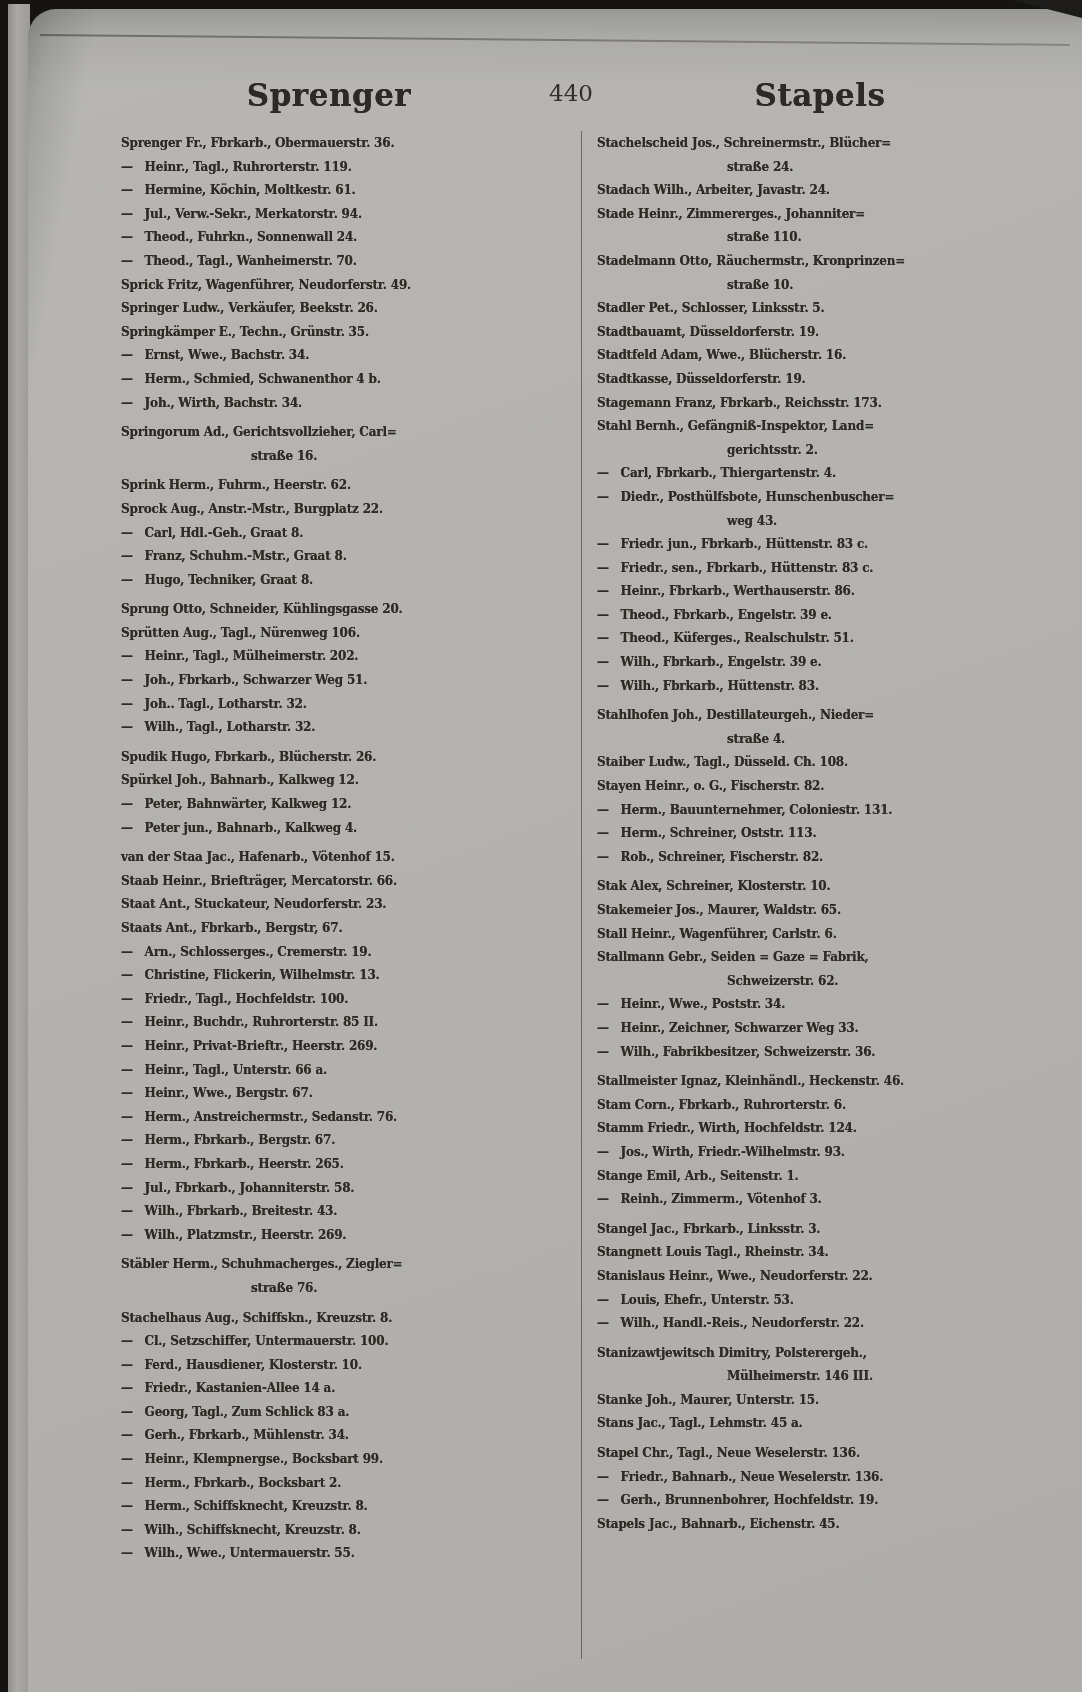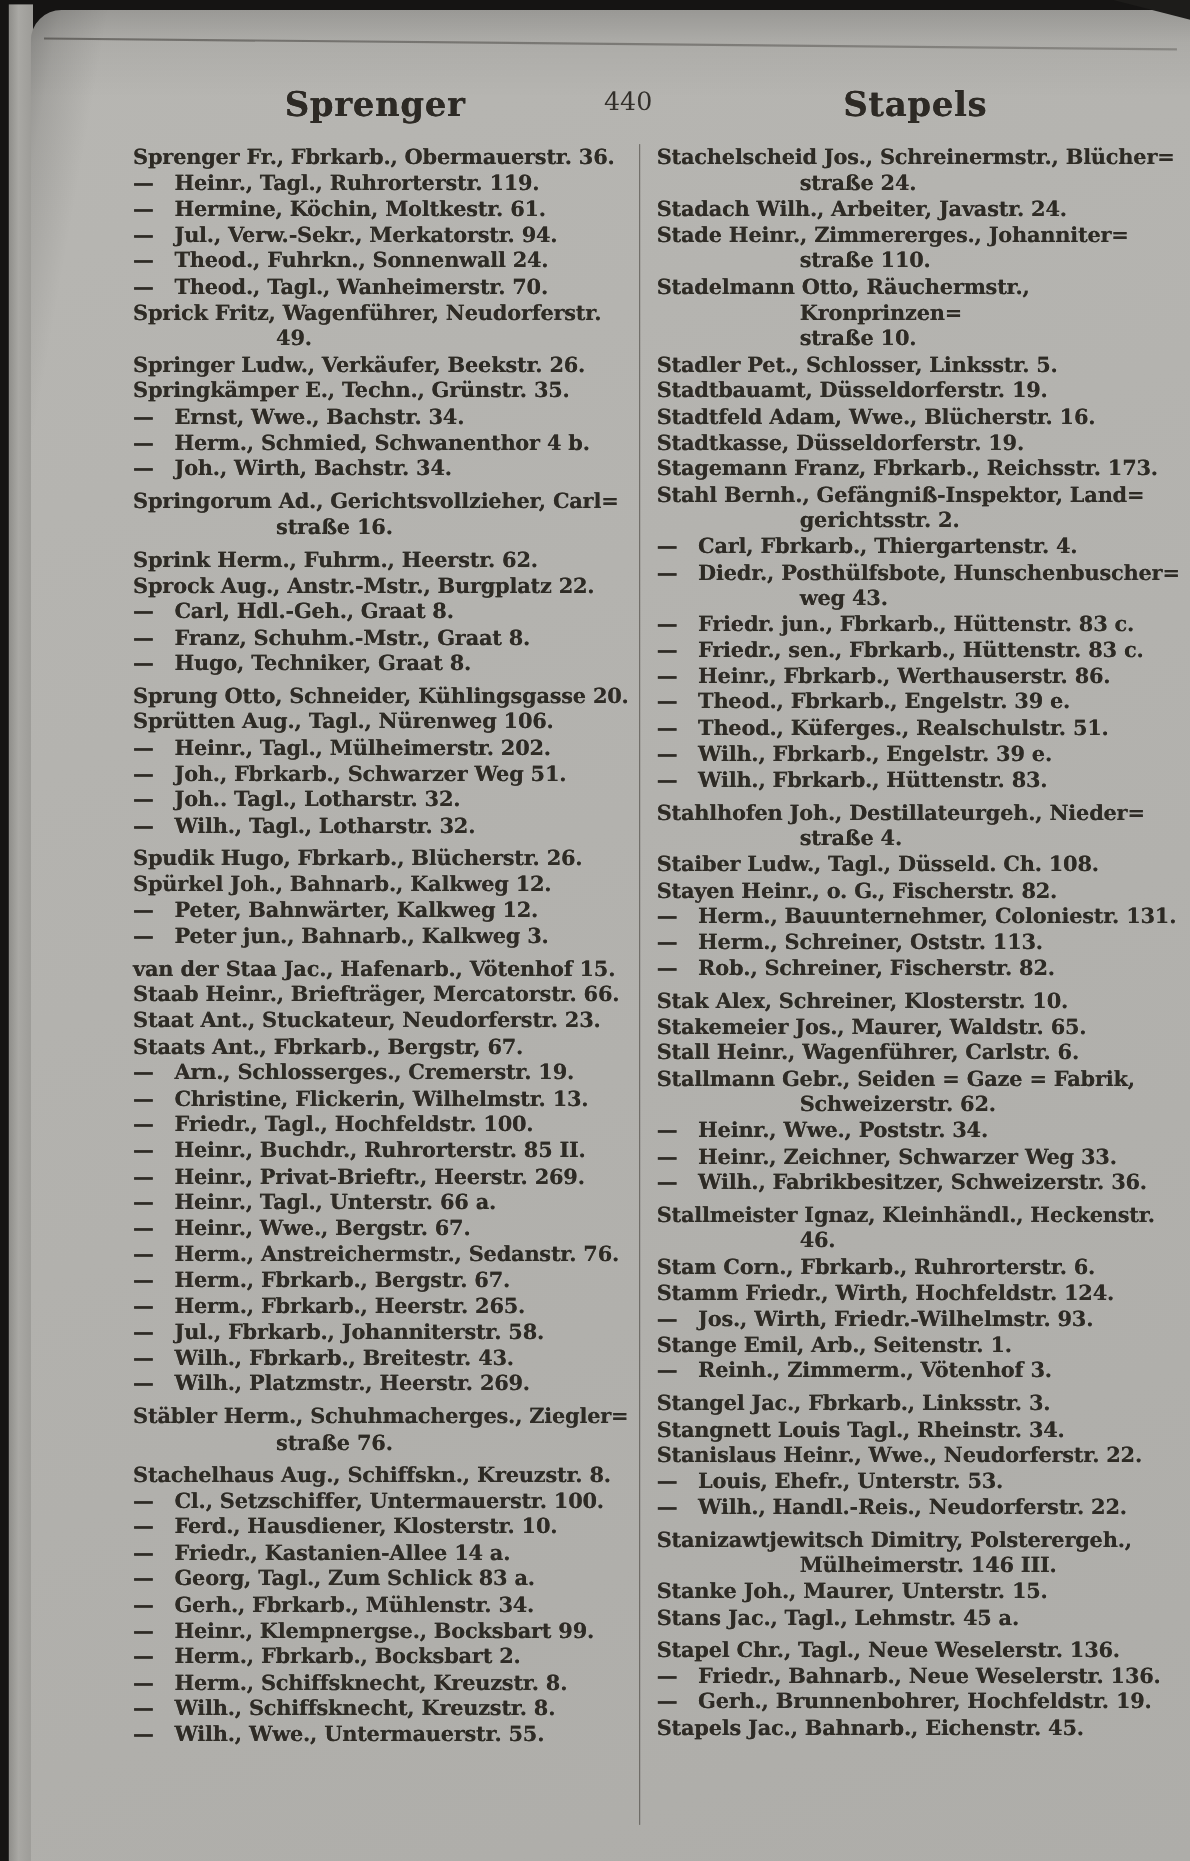--- a/index.html
+++ b/index.html
@@ -37,35 +37,34 @@
     border-left:70px solid transparent;border-top:18px solid #1d1c1a;
   }
   .running-head{
     position:absolute;top:68px;left:0;width:100%;height:40px;
     color:#2d2a25;
   }
   .head-word{
     position:absolute;transform:translateX(-50%);
     font-size:31px;font-weight:700;letter-spacing:.5px;
     text-shadow:0 0 .6px rgba(45,40,34,.9);
-    margin-left:12px;
   }
   .head-left{left:301px;}
   .head-right{left:792px;}
   .page-num{
     position:absolute;left:529px;transform:translateX(-50%);
     top:3px;font-size:23px;font-weight:400;color:#33302b;margin-left:14px;
   }
   .divider{
     position:absolute;left:553px;top:122px;height:1528px;width:1px;
     background:rgba(48,44,38,.55);
   }
   .column{
     position:absolute;top:123px;
-    color:#2e2b25;font-size:19px;line-height:23.6px;
+    color:#2e2b25;font-size:12px;line-height:23.6px;
     font-weight:700;letter-spacing:-0.2px;
     text-shadow:0 0 .5px rgba(46,43,37,.75);
   }
   .col-left{left:93px;width:452px;}
   .col-right{left:569px;width:476px;}
   .entry{
     padding-left:130px;text-indent:-130px;
     white-space:pre-line;
   }
   .entry.gap{margin-top:6px;}
@@ -104,21 +103,21 @@
         <div class="entry">— Hugo, Techniker, Graat 8.</div>
         <div class="entry gap">Sprung Otto, Schneider, Kühlingsgasse 20.</div>
         <div class="entry">Sprütten Aug., Tagl., Nürenweg 106.</div>
         <div class="entry">— Heinr., Tagl., Mülheimerstr. 202.</div>
         <div class="entry">— Joh., Fbrkarb., Schwarzer Weg 51.</div>
         <div class="entry">— Joh.. Tagl., Lotharstr. 32.</div>
         <div class="entry">— Wilh., Tagl., Lotharstr. 32.</div>
         <div class="entry gap">Spudik Hugo, Fbrkarb., Blücherstr. 26.</div>
         <div class="entry">Spürkel Joh., Bahnarb., Kalkweg 12.</div>
         <div class="entry">— Peter, Bahnwärter, Kalkweg 12.</div>
-        <div class="entry">— Peter jun., Bahnarb., Kalkweg 3.</div>
+        <div class="entry">— Peter jun., Bahnarb., Kalkweg 4.</div>
         <div class="entry gap">van der Staa Jac., Hafenarb., Vötenhof 15.</div>
         <div class="entry">Staab Heinr., Briefträger, Mercatorstr. 66.</div>
         <div class="entry">Staat Ant., Stuckateur, Neudorferstr. 23.</div>
         <div class="entry">Staats Ant., Fbrkarb., Bergstr, 67.</div>
         <div class="entry">— Arn., Schlosserges., Cremerstr. 19.</div>
         <div class="entry">— Christine, Flickerin, Wilhelmstr. 13.</div>
         <div class="entry">— Friedr., Tagl., Hochfeldstr. 100.</div>
         <div class="entry">— Heinr., Buchdr., Ruhrorterstr. 85 II.</div>
         <div class="entry">— Heinr., Privat-Brieftr., Heerstr. 269.</div>
         <div class="entry">— Heinr., Tagl., Unterstr. 66 a.</div>

